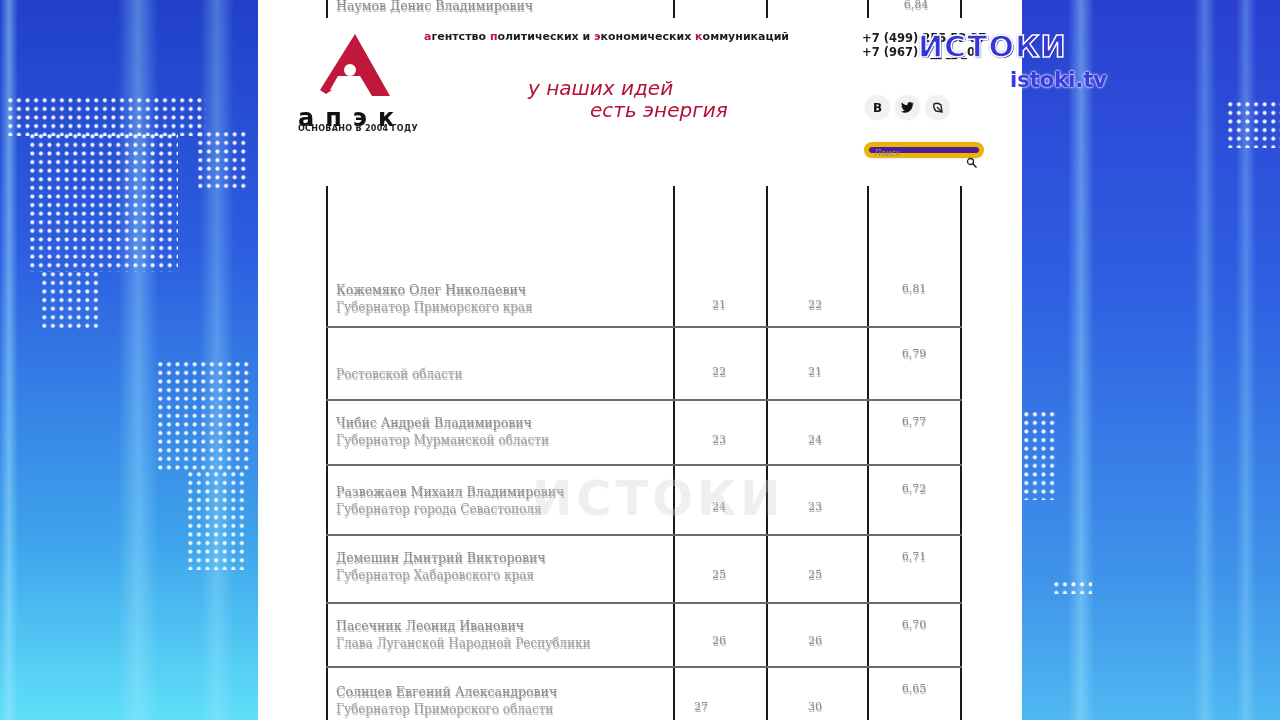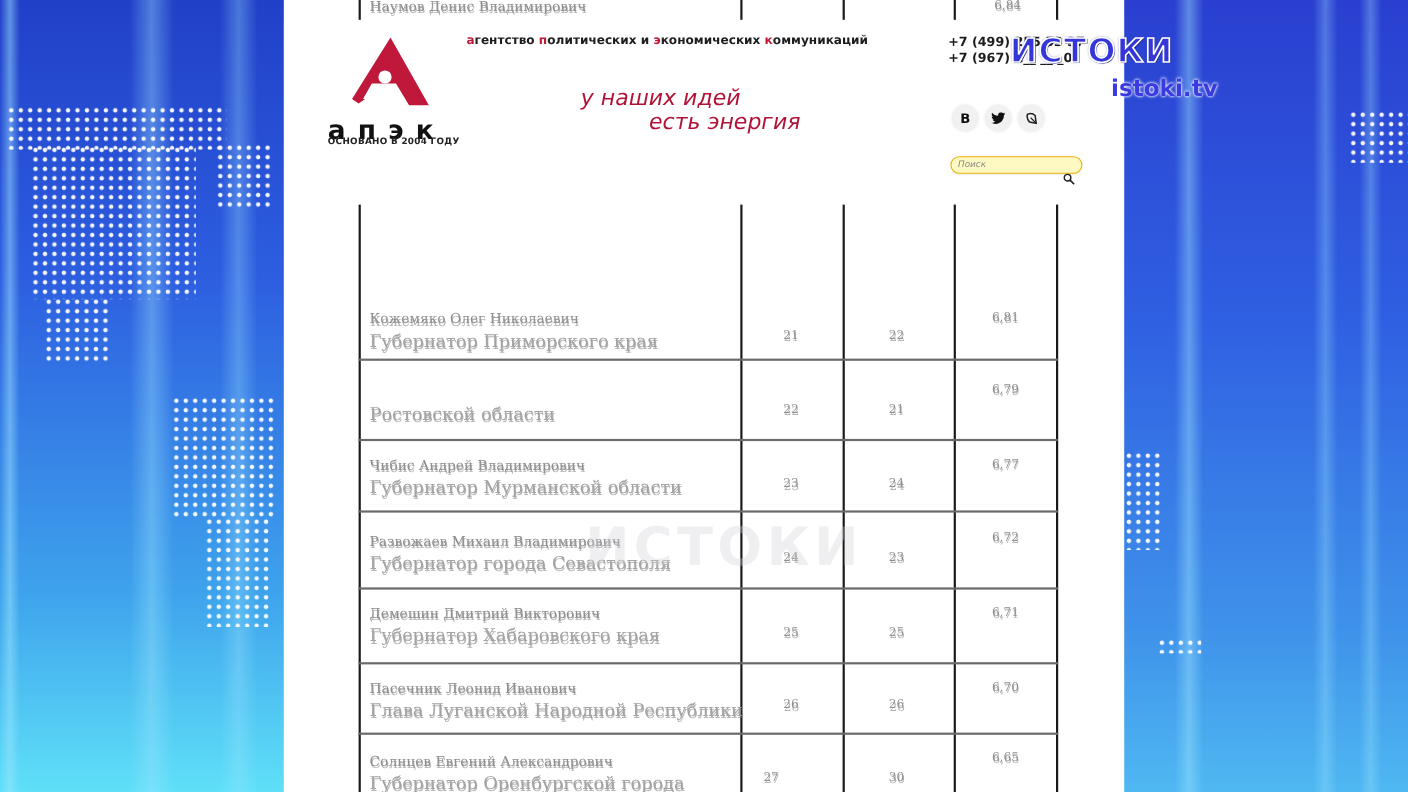--- a/index.html
+++ b/index.html
@@ -68,37 +68,37 @@
   }
   .social { position: absolute; left: 608px; top: 78px; display: flex; gap: 7px; }
   .soc-btn {
     width: 23px; height: 23px; border-radius: 50%;
     background: #f1f1f1; box-shadow: 0 0 3px rgba(0,0,0,0.15);
     display: flex; align-items: center; justify-content: center;
     font-size: 12px; font-weight: bold; color: #111;
   }
   .search {
     position: absolute; left: 606px; top: 124px; width: 120px; height: 16px;
-    border-radius: 8px; border: 1px solid #eab308; background: #fef9c3;
+    border-radius: 8px; border: 5px solid #eab308; background: #4c1d95;
     box-shadow: 0 1px 2px rgba(0,0,0,0.08);
     font-size: 8px; font-style: italic; color: #888; padding: 2px 0 0 6px;
     font-family: "DejaVu Sans", sans-serif;
   }
   .search-icon { position: absolute; left: 708px; top: 139px; width: 12px; height: 12px; }
   
   .tbl-frame { position: absolute; left: 68px; top: 0; width: 636px; height: 720px; }
   .vline { position: absolute; top: 0; width: 1.5px; height: 720px; background: #1a1a1a; }
   .row { position: absolute; left: 0; width: 636px; }
   .row .hsep { position: absolute; left: 0; width: 636px; height: 2px; background: #6a6a6a; bottom: 0; }
   .ghost {
     color: #8e8e8e; font-family: "DejaVu Serif", serif;
     text-shadow: 0.6px 2px 0 rgba(120,120,120,0.55);
   }
   .name { position: absolute; left: 10px; font-size: 12.5px; }
-  .title2 { position: absolute; left: 10px; font-size: 16px; color: #a3a3a3; }
+  .title2 { position: absolute; left: 10px; font-size: 12px; color: #a3a3a3; }
   .num { position: absolute; font-size: 11px; text-align: center; width: 30px; }
   .score { position: absolute; font-size: 11px; text-align: center; width: 40px; }
   .watermark {
     position: absolute; left: 274px; top: 470px; z-index: 5;
     font-size: 48px; font-weight: bold; letter-spacing: 4px;
     color: rgba(210,210,215,0.35); font-family: "DejaVu Sans", sans-serif;
   }
   
   .istoki { position: absolute; left: 918px; top: 30px; z-index: 10; }
   .istoki-main {
@@ -201,21 +201,21 @@
       <span class="name ghost" style="top:14px">Пасечник Леонид Иванович</span>
       <span class="title2 ghost" style="top:32px">Глава Луганской Народной Республики</span>
       <span class="num ghost" style="left:378px;top:30px">26</span>
       <span class="num ghost" style="left:474px;top:30px">26</span>
       <span class="score ghost" style="left:568px;top:14px">6,70</span>
       <div class="hsep"></div>
     </div>
 
     <div class="row" style="top:668px;height:70px">
       <span class="name ghost" style="top:16px">Солнцев Евгений Александрович</span>
-      <span class="title2 ghost" style="top:34px">Губернатор Оренбургской города</span>
+      <span class="title2 ghost" style="top:34px">Губернатор Приморского области</span>
       <span class="num ghost" style="left:360px;top:32px">27</span>
       <span class="num ghost" style="left:474px;top:32px">30</span>
       <span class="score ghost" style="left:568px;top:14px">6,65</span>
     </div>
   </div>
 
   <div class="header">
     <svg class="logo-tri" viewBox="0 0 70 62">
       <polygon points="35,0 70,62 52,62 40,42 18,42 10,56 0,56" fill="#c0183a"></polygon>
       <circle cx="30" cy="36" r="6" fill="#ffffff"></circle>

